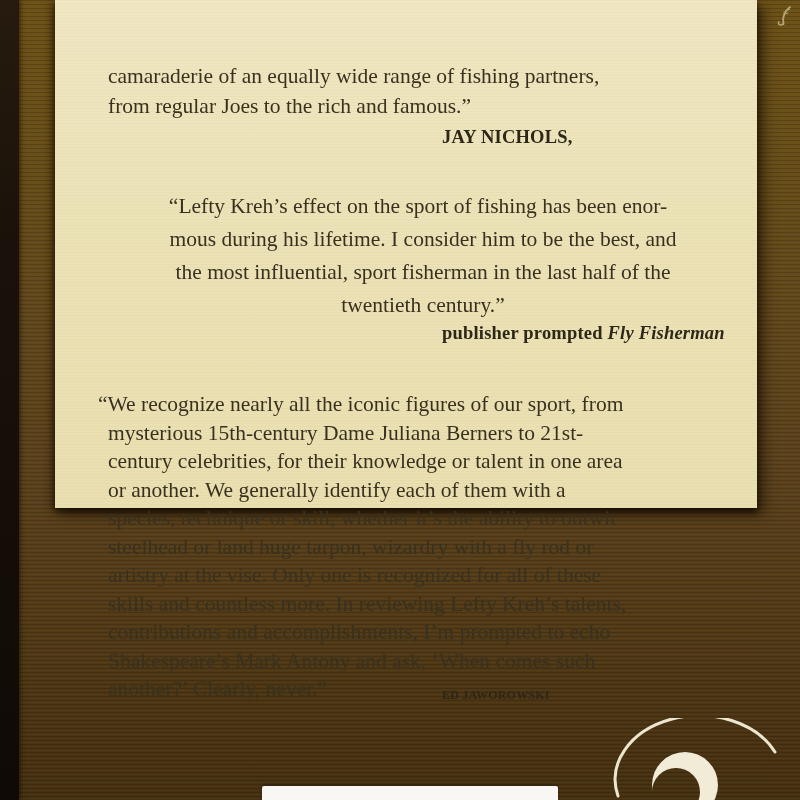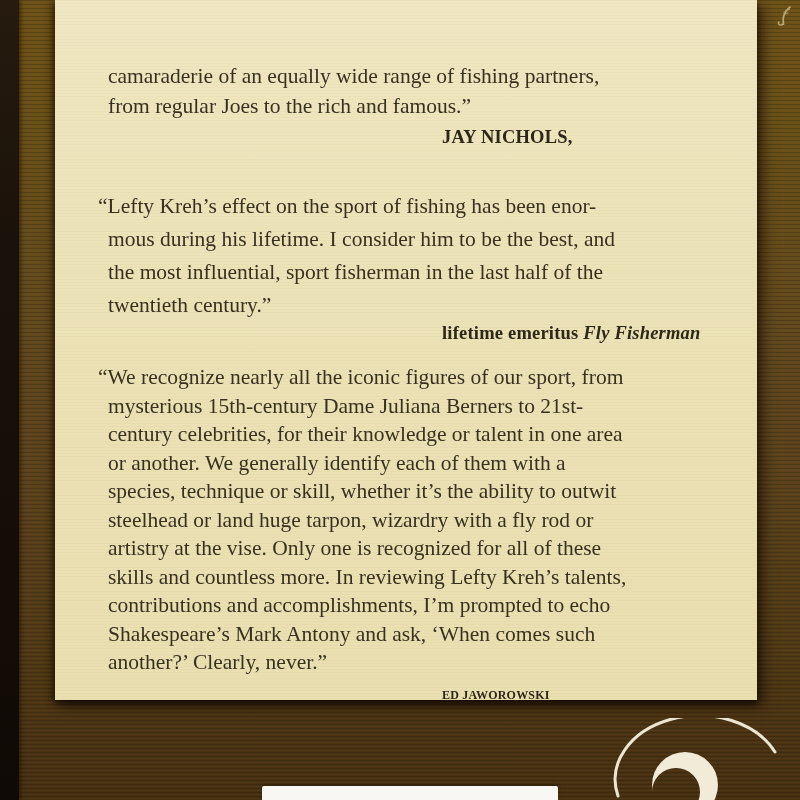--- a/index.html
+++ b/index.html
@@ -22,36 +22,36 @@
         #5a431d 58%, #523c18 76%, #483413 92%, #443112 100%);
   }
   
   .left-strip{
     position:absolute;left:0;top:0;width:19px;height:800px;
     background:linear-gradient(180deg,#261b0e 0%,#1a120a 30%,#140d07 70%,#100a06 100%);
     box-shadow:2px 0 4px rgba(20,10,2,0.5);
   }
   
   .panel{
-    position:absolute;left:55px;top:0;width:702px;height:700px;
+    position:absolute;left:55px;top:0;width:702px;height:508px;
     background:
       repeating-linear-gradient(180deg, rgba(120,100,40,0.035) 0 1px, rgba(0,0,0,0) 1px 3px),
       linear-gradient(180deg,#f0e7c3 0%,#ece2b7 45%,#e9dfb0 100%);
     box-shadow:
       -4px 2px 7px rgba(22,13,2,0.40),
       6px 6px 12px rgba(18,10,0,0.62),
       0 4px 5px rgba(15,8,0,0.55);
   }
   .quote{
     position:absolute;left:53px;width:630px;
     color:#38311f;font-size:21.5px;white-space:pre;
   }
   .q1{top:1px;line-height:30px;}
-  .q2{top:124px;line-height:33px;text-indent:-10px;}
-  .q3{top:306px;line-height:28.5px;text-indent:-10px;}
+  .q2{top:124px;line-height:33px;text-indent:-10px;text-align:center;}
+  .q3{top:333px;line-height:28.5px;text-indent:-10px;}
   .quote p{margin:0;white-space:pre;}
   .attr{
     position:absolute;left:350px;
     color:#2d2717;font-weight:bold;font-size:18.5px;line-height:27px;
     letter-spacing:0.2px;white-space:pre;margin-left:37px;
   }
   .attr1{top:70px;}
   .attr2{top:266px;}
   .attr3{top:628px;font-size:12px;}
   .attr .role i{}
@@ -88,21 +88,21 @@
     <div>JAY NICHOLS,</div>
   </div>
 
   <div class="quote q2">
     <p>“Lefty Kreh’s effect on the sport of fishing has been enor-
 mous during his lifetime. I consider him to be the best, and
 the most influential, sport fisherman in the last half of the
 twentieth century.”</p>
   </div>
   <div class="attr attr2">
-    <div class="role"><span>lifetime emeritus </span><i>Fly Fisherman</i></div>
+    <div class="role"><span>publisher prompted </span><i>Fly Fisherman</i></div>
   </div>
 
   <div class="quote q3">
     <p>“We recognize nearly all the iconic figures of our sport, from
 mysterious 15th-century Dame Juliana Berners to 21st-
 century celebrities, for their knowledge or talent in one area
 or another. We generally identify each of them with a
 species, technique or skill, whether it’s the ability to outwit
 steelhead or land huge tarpon, wizardry with a fly rod or
 artistry at the vise. Only one is recognized for all of these

